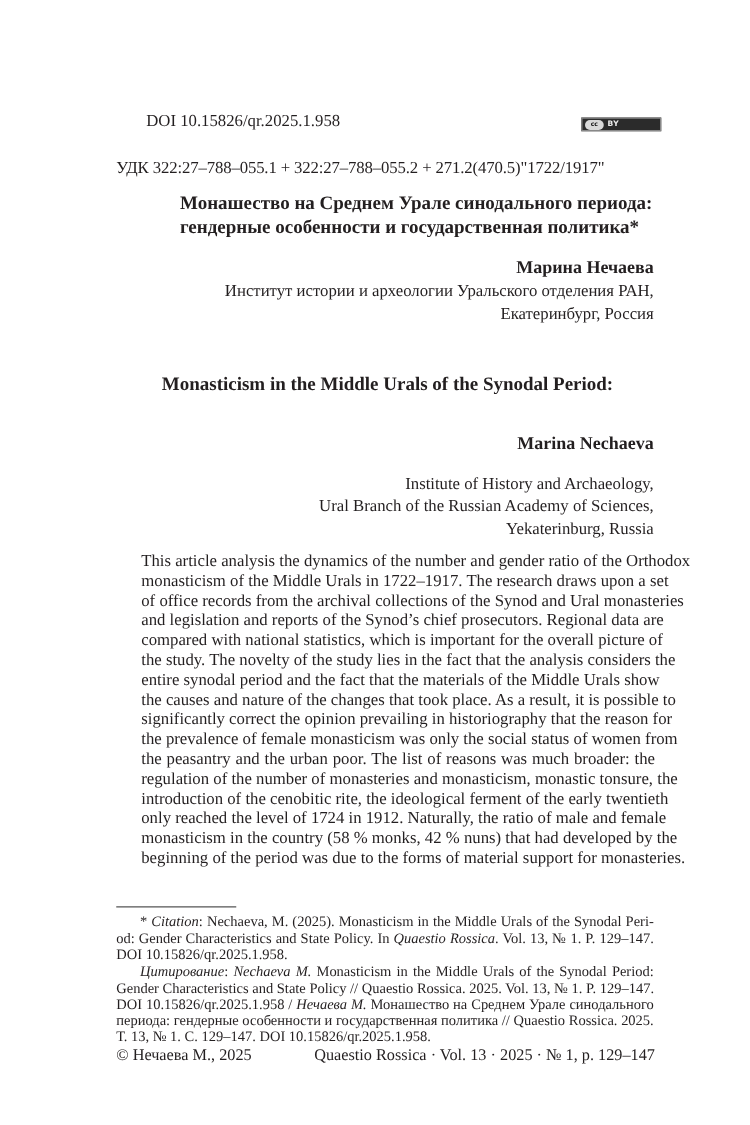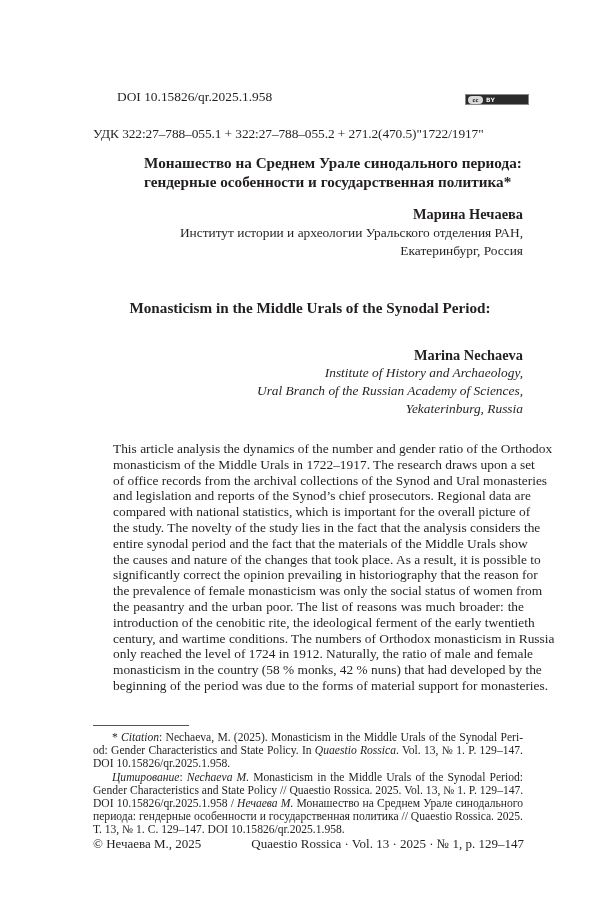--- a/index.html
+++ b/index.html
@@ -86,21 +86,21 @@
     #en-author { top: 346px; }
 
     .affil {
       right: 77px;
       font-size: 13.4px;
       line-height: 18px;
       text-align: right;
       white-space: nowrap;
     }
     #ru-affil { top: 224px; }
-    #en-affil { top: 364px; font-style: italic; }
+    #en-affil { top: 378px; }
 
     
     #abstract {
       left: 113px;
       top: 441px;
       width: 411px;
       font-size: 13.4px;
       line-height: 15.8px;
       text-align: justify;
       hyphens: none;
@@ -183,22 +183,22 @@
   <span class="ln">monasticism of the Middle Urals in 1722–1917. The research draws upon a set</span>
   <span class="ln">of office records from the archival collections of the Synod and Ural monasteries</span>
   <span class="ln">and legislation and reports of the Synod’s chief prosecutors. Regional data are</span>
   <span class="ln">compared with national statistics, which is important for the overall picture of</span>
   <span class="ln">the study. The novelty of the study lies in the fact that the analysis considers the</span>
   <span class="ln">entire synodal period and the fact that the materials of the Middle Urals show</span>
   <span class="ln">the causes and nature of the changes that took place. As a result, it is possible to</span>
   <span class="ln">significantly correct the opinion prevailing in historiography that the reason for</span>
   <span class="ln">the prevalence of female monasticism was only the social status of women from</span>
   <span class="ln">the peasantry and the urban poor. The list of reasons was much broader: the</span>
+  <span class="ln">regulation of the number of monasteries and monasticism, monastic tonsure, the</span>
   <span class="ln">introduction of the cenobitic rite, the ideological ferment of the early twentieth</span>
-  <span class="ln">century, and wartime conditions. The numbers of Orthodox monasticism in Russia</span>
   <span class="ln">only reached the level of 1724 in 1912. Naturally, the ratio of male and female</span>
   <span class="ln">monasticism in the country (58 % monks, 42 % nuns) that had developed by the</span>
   <span class="ln">beginning of the period was due to the forms of material support for monasteries.</span>
 </div>
 
 <div class="abs fn-rule"></div>
 <div class="abs" id="footnotes">
   <span class="ln ind"><span>* </span><i>Citation</i><span>: Nechaeva, M. (2025). Monasticism in the Middle Urals of the Synodal Peri-</span></span>
   <span class="ln"><span>od: Gender Characteristics and State Policy. In </span><i>Quaestio Rossica</i><span>. Vol. 13, № 1. P. 129–147.</span></span>
   <span class="ln last">DOI 10.15826/qr.2025.1.958.</span>

